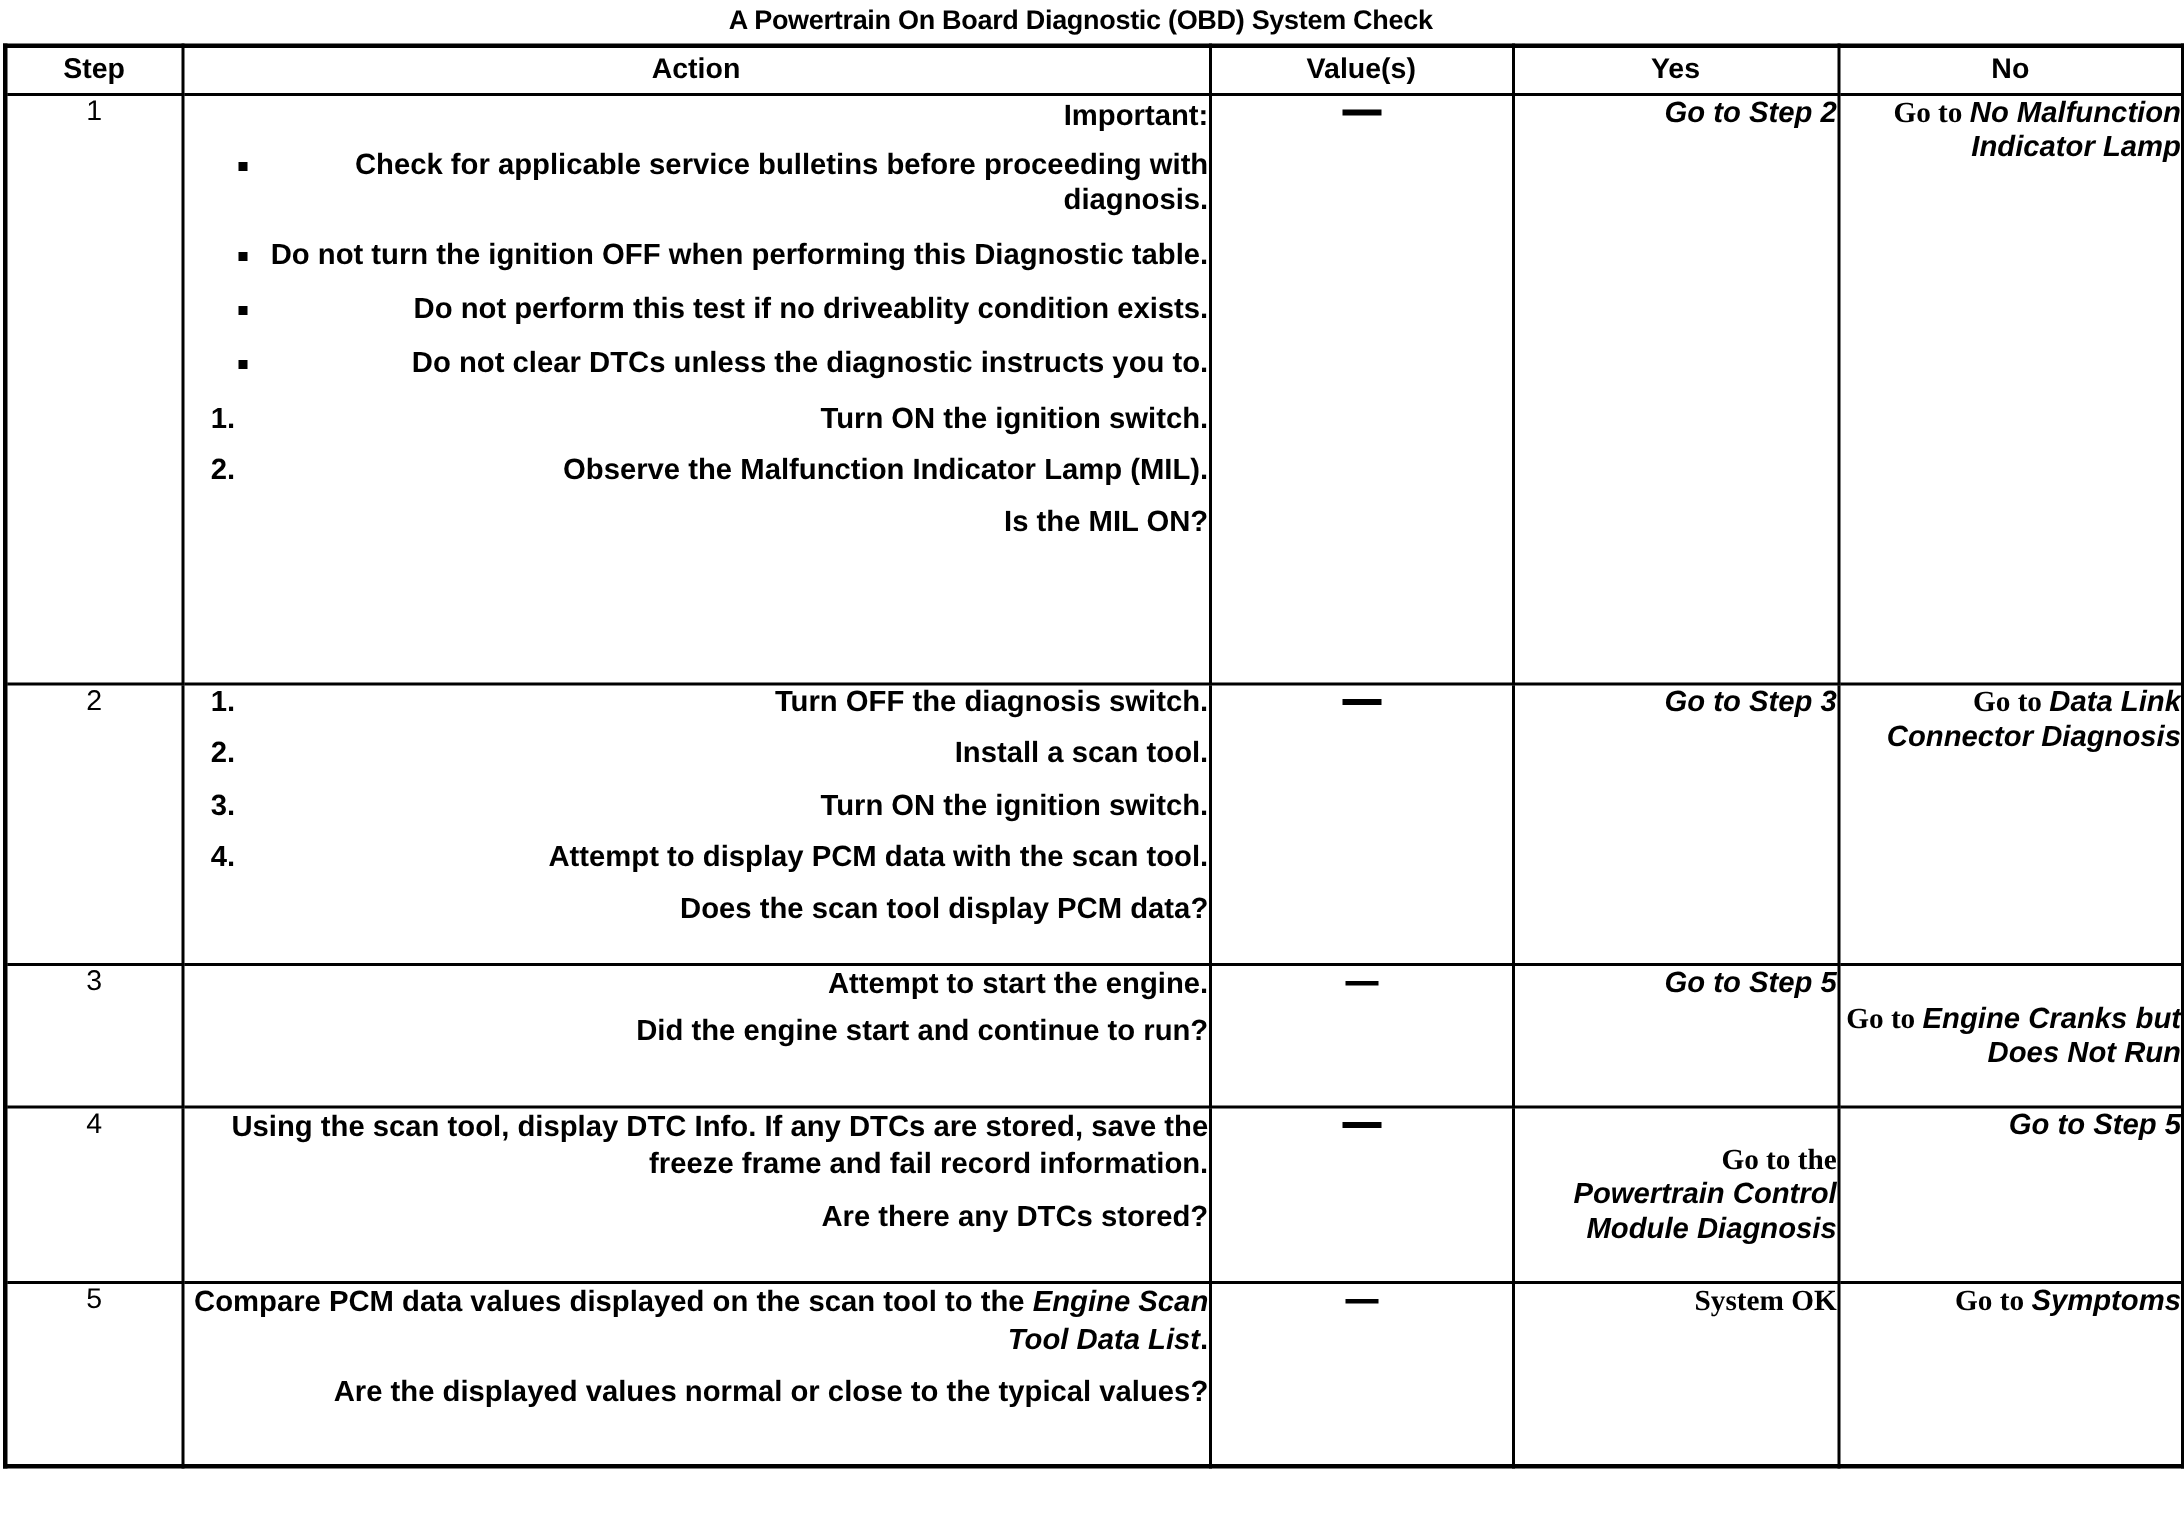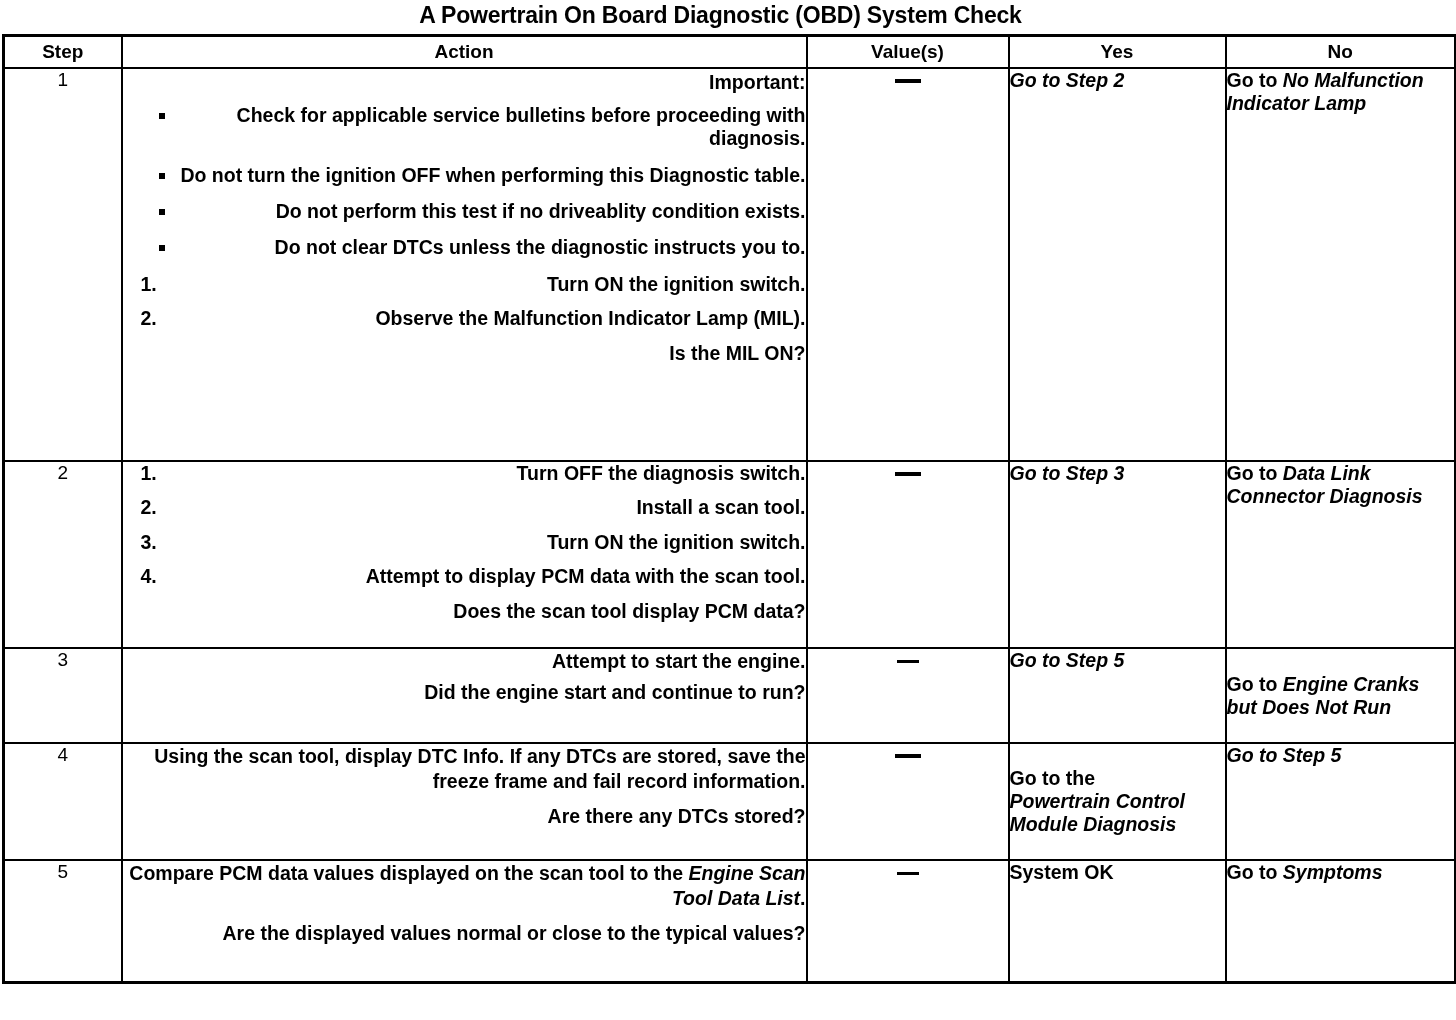--- a/index.html
+++ b/index.html
@@ -20,21 +20,21 @@
     position: relative;
     width: 1456px;
     height: 1020px;
     box-sizing: border-box;
     overflow: hidden;
   }
 
   
   .doc-title {
     text-align: center;
-    font-size: 23px;
+    font-size: 18px;
     font-weight: bold;
     letter-spacing: -0.2px;
     padding: 4px 15px 7px 0;
     line-height: 1.0;
     white-space: nowrap;
   }
 
   
   table.obd {
     border-collapse: collapse;
@@ -153,37 +153,38 @@
     background: #000;
   }
   .dash.thin {
     width: 22px;
     height: 3px;
     background: #000;
   }
 
   
   td.yesno {
-    text-align: left;
+    text-align: right;
     vertical-align: bottom;
     font-size: 19.5px;
     line-height: 1.18;
     padding: 6px 8px 7px 8px;
     font-weight: bold;
   }
   td.yesno.mid {
     vertical-align: middle;
   }
   td.yesno .ref {
     font-style: italic;
     font-weight: bold;
   }
   td.yesno .roman {
     font-style: normal;
     font-weight: bold;
+    font-family: Liberation Serif, serif;
   }
   td.yesno .block {
     display: block;
   }
 </style>
 </head>
 <body>
 
 <div class="page">
 

